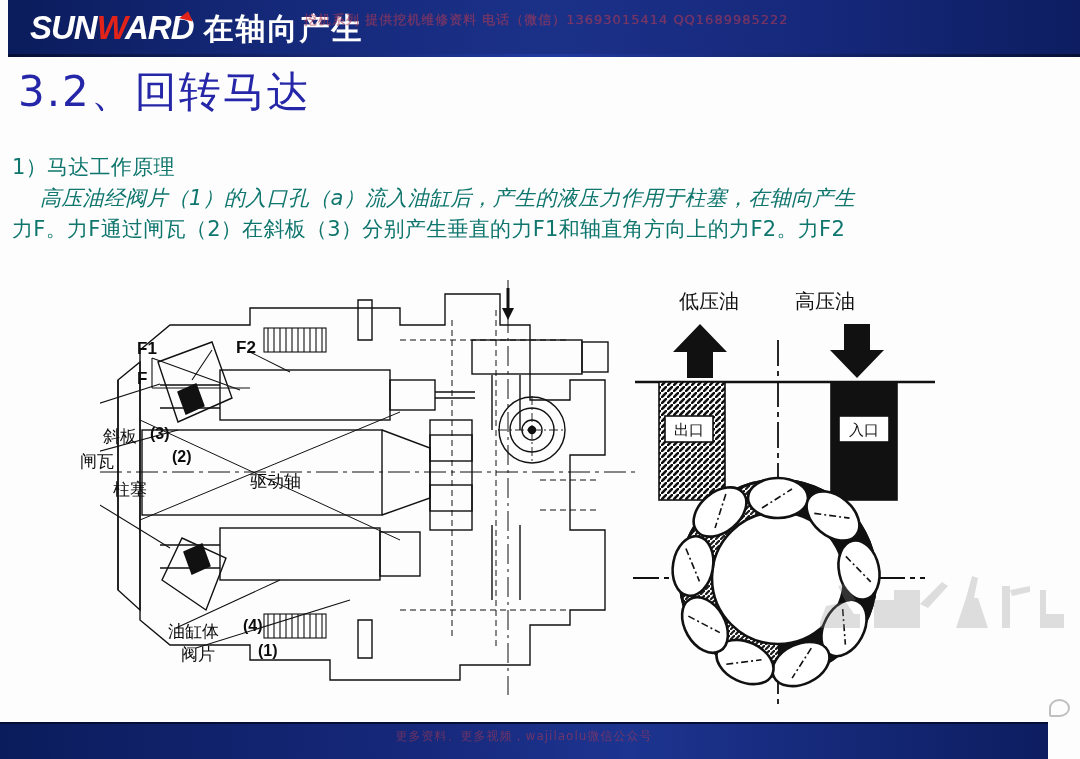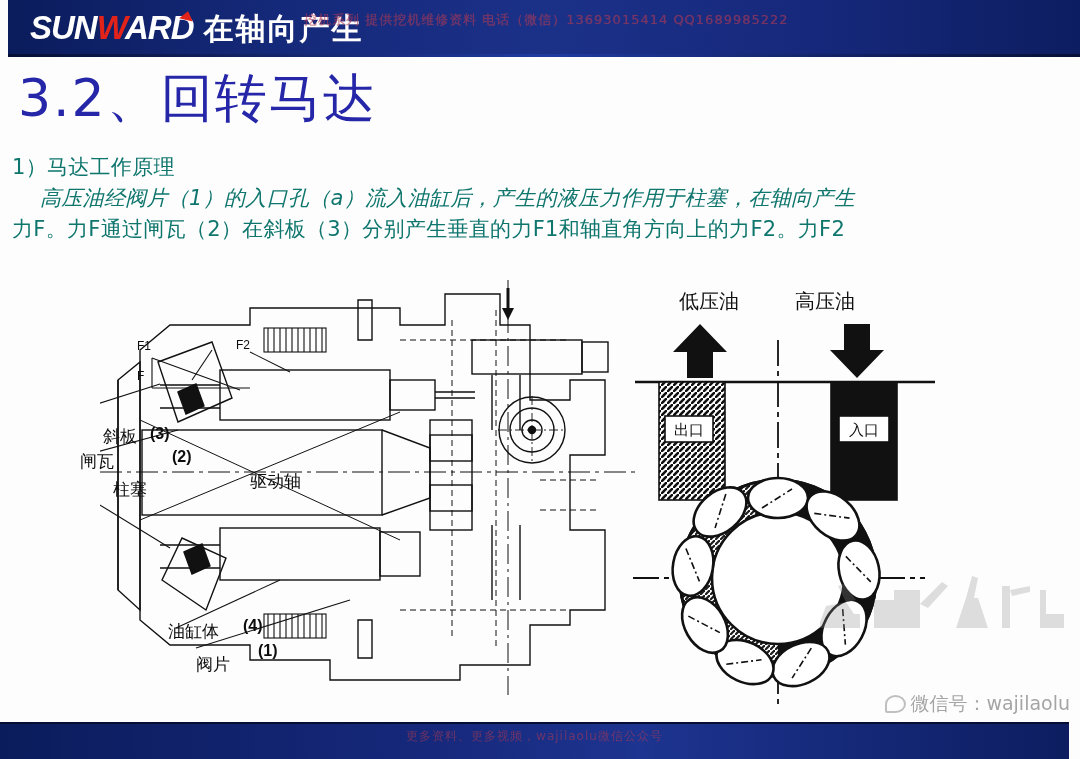--- a/index.html
+++ b/index.html
@@ -46,21 +46,21 @@
     font-family:"DejaVu Sans","Liberation Sans",sans-serif;
     font-size:13px;color:#b03a52;opacity:.62;
     letter-spacing:1px;white-space:nowrap;
     text-shadow:0 0 1px rgba(190,60,90,.8);
   }
 
   
   .slide-title{
     position:absolute;left:18px;top:64px;
     font-family:"DejaVu Sans","Liberation Sans",sans-serif;
-    font-size:52px;color:#2526a8;font-weight:400;letter-spacing:2px;
+    font-size:42px;color:#2526a8;font-weight:400;letter-spacing:2px;
     white-space:nowrap;
   }
 
   
   .body-text{
     position:absolute;left:12px;top:152px;width:1060px;
     color:#0f766e;
     font-family:"DejaVu Sans","Liberation Sans",sans-serif;
     font-size:21px;line-height:31px;letter-spacing:.3px;
   }
@@ -70,29 +70,28 @@
   
   .diagram{
     position:absolute;left:0;top:280px;width:1080px;height:420px;
   }
   .lbl{
     position:absolute;
     font-family:Liberation Sans, sans-serif;
     color:#0d0d0d;white-space:nowrap;
   }
   .lbl-cn{font-size:17px;}
-  .lbl-f{font-family:"Liberation Sans","DejaVu Sans",sans-serif;font-weight:normal;font-size:12px;}
+  .lbl-f{font-family:"Liberation Sans","DejaVu Sans",sans-serif;font-weight:bold;font-size:17px;}
   .lbl-num{font-family:"Liberation Sans","DejaVu Sans",sans-serif;font-weight:bold;font-size:16px;}
   .lbl-head{font-size:20px;color:#111;}
 
   
   .footer{
     position:absolute;left:0;bottom:0;width:1048px;height:37px;
     background:linear-gradient(90deg,#0b1c5c 0%,#16287b 40%,#1d3490 60%,#0d1d60 100%);
-    padding-left:21px;
   }
   .footer:before{
     content:"";position:absolute;left:0;top:0;width:100%;height:2px;
     background:#060f33;
   }
   .foot-watermark{
     position:absolute;left:50%;top:6px;transform:translateX(-50%);
     font-family:"DejaVu Sans","Liberation Sans",sans-serif;
     font-size:12px;color:#b03a52;opacity:.55;letter-spacing:1px;white-space:nowrap;
   }
@@ -235,21 +234,21 @@
   <div class="lbl lbl-f" style="left:137px;top:89px;">F</div>
   <div class="lbl lbl-f" style="left:236px;top:58px;">F2</div>
   <div class="lbl lbl-cn" style="left:103px;top:145px;">斜板</div>
   <div class="lbl lbl-num" style="left:150px;top:145px;">(3)</div>
   <div class="lbl lbl-cn" style="left:80px;top:170px;">闸瓦</div>
   <div class="lbl lbl-num" style="left:172px;top:168px;">(2)</div>
   <div class="lbl lbl-cn" style="left:113px;top:198px;">柱塞</div>
   <div class="lbl lbl-cn" style="left:250px;top:190px;">驱动轴</div>
   <div class="lbl lbl-cn" style="left:168px;top:340px;">油缸体</div>
   <div class="lbl lbl-num" style="left:243px;top:337px;">(4)</div>
-  <div class="lbl lbl-cn" style="left:196px;top:363px;margin-top:10px;">阀片</div>
+  <div class="lbl lbl-cn" style="left:181px;top:363px;">阀片</div>
   <div class="lbl lbl-num" style="left:258px;top:362px;">(1)</div>
 
   <div class="lbl lbl-head" style="left:679px;top:8px;">低压油</div>
   <div class="lbl lbl-head" style="left:795px;top:8px;">高压油</div>
 
   <svg width="320" height="400" viewBox="0 0 320 400" style="position:absolute;left:625px;top:40px;">
     <defs>
       <pattern id="hatchLow" width="6" height="6" patternUnits="userSpaceOnUse">
         <rect width="6" height="6" fill="#ffffff"></rect>
         <path d="M0 6 L6 0" stroke="#111" stroke-width="2.6"></path>
@@ -349,18 +348,17 @@
       <path d="M194 20 L214 16 L214 22 L196 26 Z"></path>
       <path d="M224 44 L248 44 L248 58 L224 58 Z"></path>
       <path d="M224 44 L224 20 L230 20 L230 44 Z"></path>
     </g>
   </svg>
 
 </div>
 
 <div class="wechat-mark">
   <span class="wechat-bubble"></span>
-  <span>微信号：wajilaolu</span>
 </div>
 
 <div class="footer">
   <div class="foot-watermark">更多资料、更多视频，wajilaolu微信公众号</div>
 </div>
 
 </body></html>

